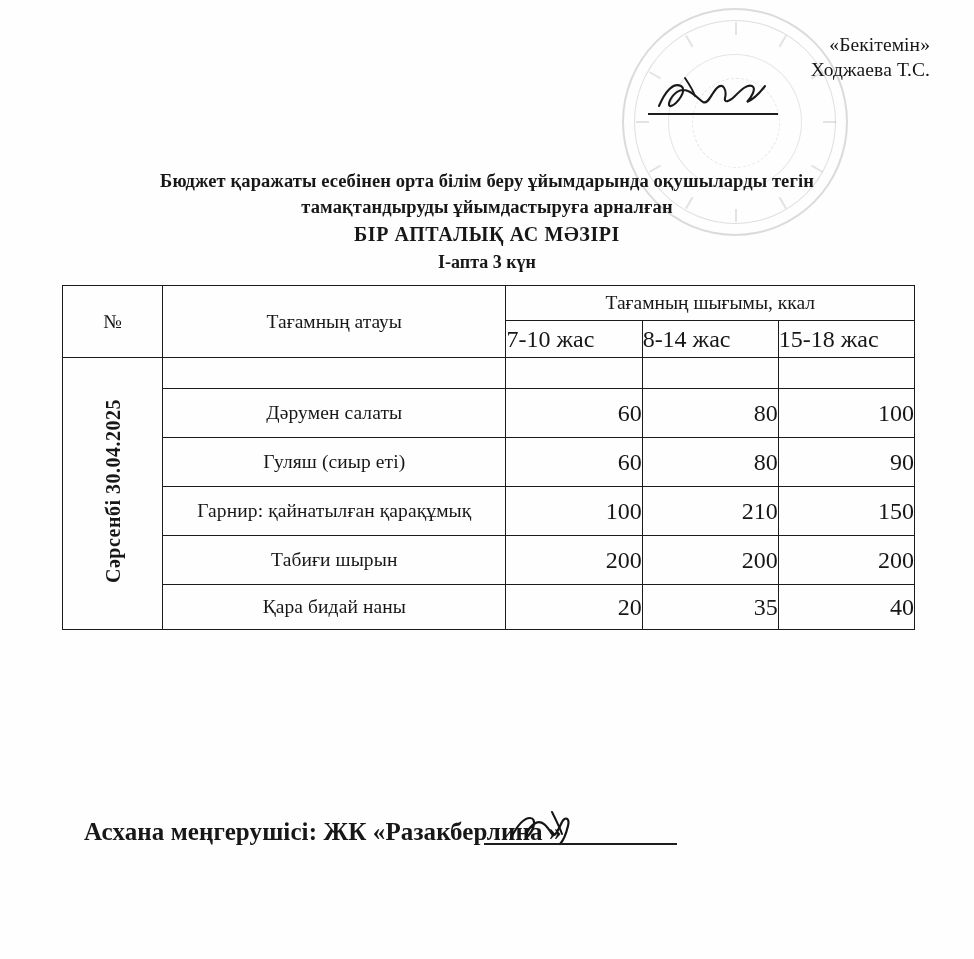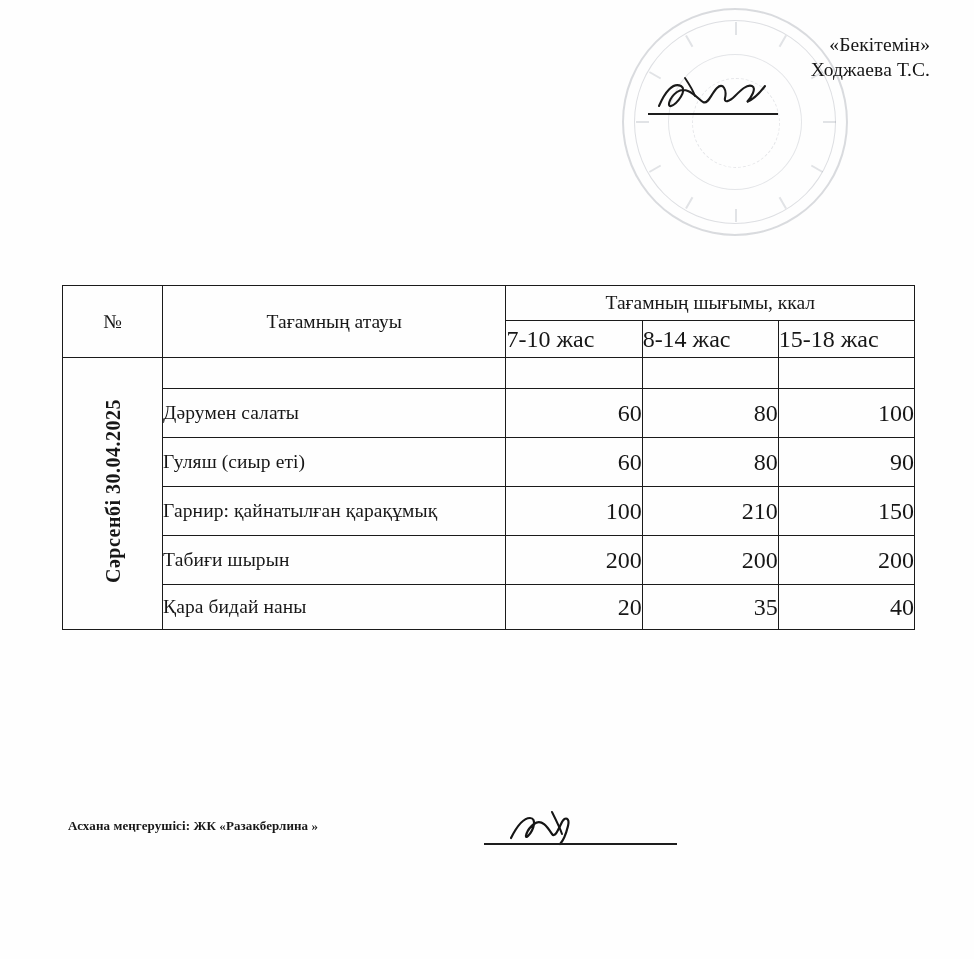--- a/index.html
+++ b/index.html
@@ -168,43 +168,43 @@
     transform: rotate(180deg);
     font-weight: bold;
     font-size: 20px;
     line-height: 26px;
     letter-spacing: 0.5px;
     white-space: nowrap;
     display: inline-block;
   }
 
   .dish-cell {
-    text-align: left;
+    text-align: center;
     padding: 0 0 0 10px;
     height: 48px;
     font-size: 19.5px;
     letter-spacing: 0.1px;
   }
   .val-cell {
     text-align: right;
     height: 48px;
     font-size: 24px;
   }
 
   
   .last-row .dish-cell { height: 44px; }
   .last-row .val-cell  { height: 44px; }
 
   
   .footer {
     position: absolute;
-    left: 68px;
+    left: 84px;
     top: 818px;
     font-weight: bold;
-    font-size: 13px;
+    font-size: 25px;
     white-space: nowrap;
     letter-spacing: 0.1px;
   }
   .footer-line {
     position: absolute;
     left: 484px;
     top: 843px;
     width: 193px;
     height: 0;
     border-bottom: 2px solid #1d1d1d;
@@ -246,20 +246,26 @@
 
   <svg class="sig-director" viewBox="0 0 120 42">
     <path d="M4 34 C10 20, 18 10, 26 14 C33 18, 22 32, 16 34 C12 35, 14 26, 22 20
              C32 13, 42 26, 48 30 C53 33, 56 22, 62 16 C68 10, 72 18, 70 26
              C69 31, 74 30, 80 24 C86 18, 92 12, 97 14 C102 16, 96 26, 92 30
              C97 28, 104 22, 110 14" fill="none" stroke="#1a1a1a" stroke-width="2.1" stroke-linecap="round"></path>
     <path d="M30 6 C34 12, 38 18, 40 24" fill="none" stroke="#1a1a1a" stroke-width="1.9" stroke-linecap="round"></path>
   </svg>
   <div class="sig-director-line"></div>
 
+  <div class="title-block">
+    <div class="title-line1">Бюджет қаражаты есебінен орта білім беру ұйымдарында оқушыларды тегін</div>
+    <div class="title-line2">тамақтандыруды ұйымдастыруға арналған</div>
+    <div class="title-line3">БІР АПТАЛЫҚ АС МӘЗІРІ</div>
+    <div class="title-line4">I-апта 3 күн</div>
+  </div>
 
   <table class="menu-table">
     <colgroup>
       <col class="col-num">
         <col class="col-dish">
       <col class="col-age">
         <col class="col-age">
         <col class="col-age">
     </colgroup>
     <thead>

